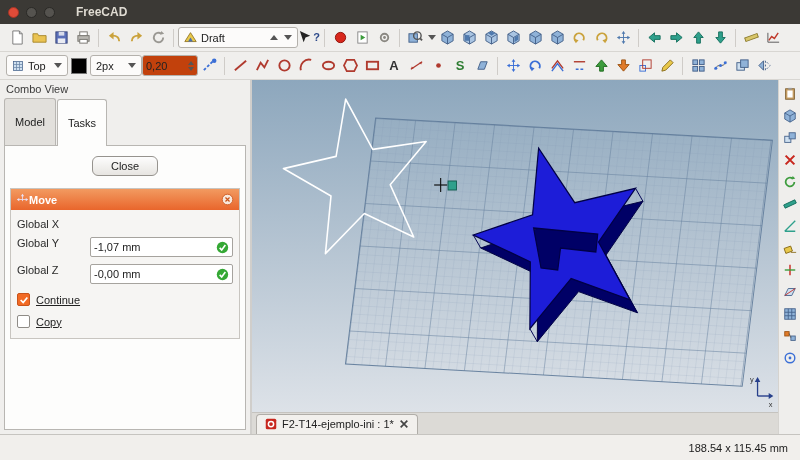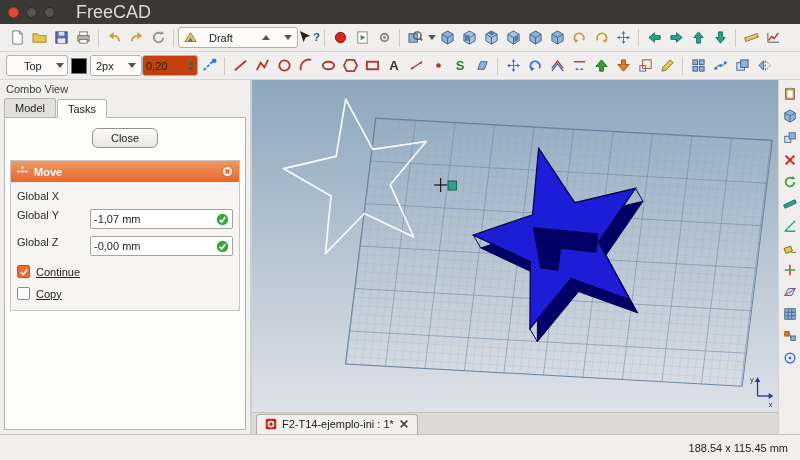--- a/index.html
+++ b/index.html
@@ -2,47 +2,47 @@
 <html><head>
 <meta charset="utf-8">
 <style>
   *{box-sizing:border-box;margin:0;padding:0}
   body{font-family:"Liberation Sans",sans-serif;font-size:11px;color:#222;background:#888}
   .window{width:800px;height:460px;display:flex;flex-direction:column;overflow:hidden;background:#f0efed}
   
   .titlebar{height:24px;background:#3b3935;display:flex;align-items:center;padding:0 8px;flex:0 0 auto}
   .wbtn{width:11px;height:11px;border-radius:50%;background:#55534f;margin-right:7px;border:1px solid #2a2926;cursor:pointer}
   .wbtn.close{background:#df4b38;border-color:#a33526}
-  .wtitle{color:#dfdbd2;font-weight:normal;font-size:18px;margin-left:14px}
+  .wtitle{color:#dfdbd2;font-weight:bold;font-size:12px;margin-left:14px}
   
   .toolbar{height:28px;background:#f0efed;border-bottom:1px solid #d8d6d2;display:flex;align-items:center;padding:0 6px;flex:0 0 auto;overflow:hidden}
   .tb{width:22px;height:22px;display:flex;align-items:center;justify-content:center;border-radius:3px;cursor:pointer;flex:0 0 auto}
   .sep{width:1px;height:18px;background:#cfccc8;margin:0 4px;flex:0 0 auto}
   .i{width:15px;height:15px;display:block}
-  .combo{display:flex;align-items:center;gap:12px;background:#fcfbfa;border:1px solid #b4b1ac;border-radius:3px;height:21px;padding:0 5px;cursor:pointer;flex:0 0 auto}
+  .combo{display:flex;align-items:center;gap:4px;background:#fcfbfa;border:1px solid #b4b1ac;border-radius:3px;height:21px;padding:0 5px;cursor:pointer;flex:0 0 auto}
   .caret{width:0;height:0;border-left:4px solid transparent;border-right:4px solid transparent;border-top:5px solid #555;margin-left:2px}
   .caret.up{border-top:none;border-bottom:5px solid #555}
   .spin{display:flex;align-items:center;background:#c2410c;border:1px solid #b4b1ac;border-radius:3px;height:21px;padding:0 3px;gap:3px;flex:0 0 auto}
   .spin .arr{display:flex;flex-direction:column;gap:2px}
   .spin .arr .caret,.spin .arr .caret.up{border-left-width:3px;border-right-width:3px;border-top-width:4px}
   .spin .arr .caret.up{border-top:none;border-bottom:4px solid #555}
   .swatch{width:16px;height:16px;background:#000;border:1px solid #777}
   .glyph{font-size:11px;font-weight:bold;color:#2d4a8a;line-height:1}
   
   .main{flex:1 1 auto;display:flex;min-height:0}
   
   .sidebar{width:252px;flex:0 0 auto;background:#f0efed;border-right:2px solid #d0cecb;display:flex;flex-direction:column}
   .cv-title{padding:3px 6px;color:#3a3a3a}
   .tabs{display:flex;padding:0 4px;gap:1px}
-  .tab{padding:3px 10px;border:1px solid #b8b6b2;border-bottom:none;background:#e2e0dc;border-radius:3px 3px 0 0;cursor:pointer}
+  .tab{padding:17px 10px;border:1px solid #b8b6b2;border-bottom:none;background:#e2e0dc;border-radius:3px 3px 0 0;cursor:pointer}
   .tab.active{background:#fdfdfc;position:relative;top:1px}
   .panel{flex:1;margin:0 4px 4px 4px;border:1px solid #b8b6b2;background:#fdfdfc;display:flex;flex-direction:column;padding-top:10px;overflow:hidden}
   .closebtn{align-self:center;padding:3px 18px;background:linear-gradient(#fdfdfd,#e7e5e1);border:1px solid #96938e;border-radius:6px;cursor:pointer}
   .movebox{margin:12px 5px 0 5px;border:1px solid #c8c5c0;background:#f6f5f3}
-  .movehdr{height:21px;background:linear-gradient(#f29a60,#e9662c);display:flex;align-items:center;gap:5px;padding:0 5px;color:#fff;font-weight:bold}
+  .movehdr{height:21px;background:linear-gradient(#f29a60,#e9662c);display:flex;align-items:center;padding:0 5px;color:#fff;font-weight:bold}
   .movehdr .ttl{flex:1}
   .movebody{padding:8px 6px 10px 6px;display:flex;flex-direction:column;gap:7px}
   .frow{display:flex;gap:23px}
   .flabel{width:50px;color:#2b2b2b}
   .field{flex:1;height:20px;background:#fff;border:1px solid #a6a39e;border-radius:2px;display:flex;align-items:center;padding:0 3px;gap:3px;cursor:text}
   .field .val{flex:1;white-space:nowrap;overflow:hidden}
   .field .val.sel{background:#f5a678;flex:0 0 auto;padding:1px 2px}
   .cbrow{display:flex;align-items:center;gap:6px;margin-top:2px;cursor:pointer}
   .cb{width:13px;height:13px;border:1px solid #8f8c87;background:#fff;border-radius:2px;display:flex;align-items:center;justify-content:center}
   .cb.on{background:#f26a24;border-color:#c8531a}

